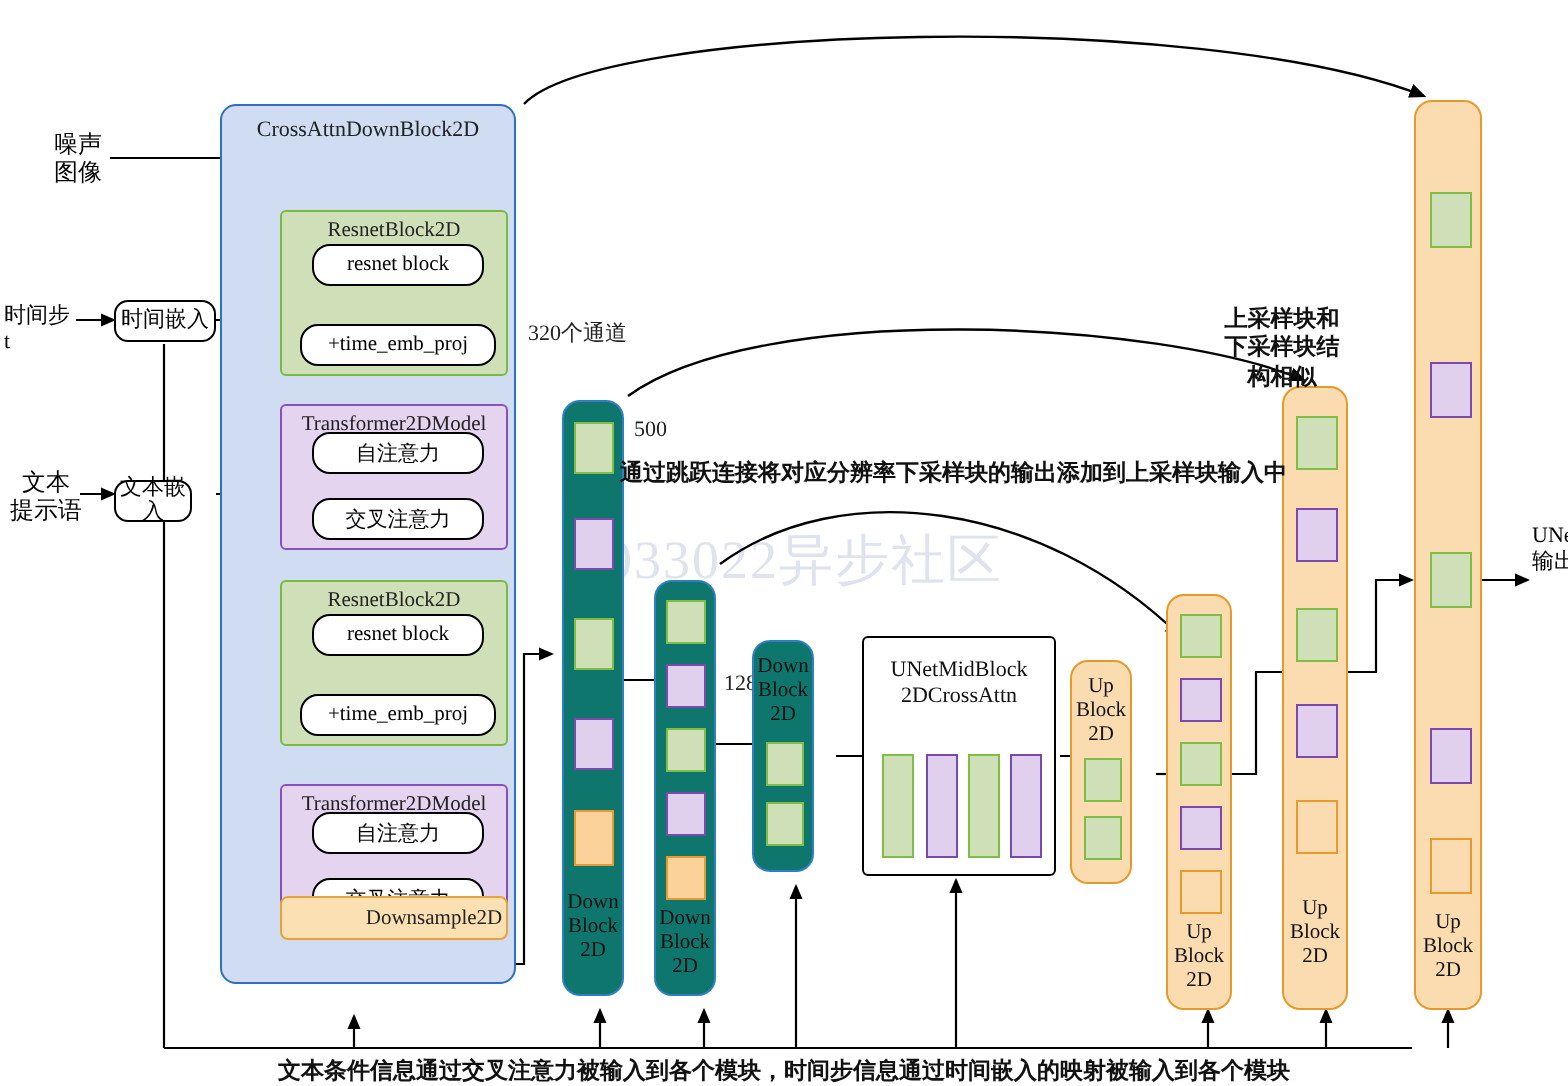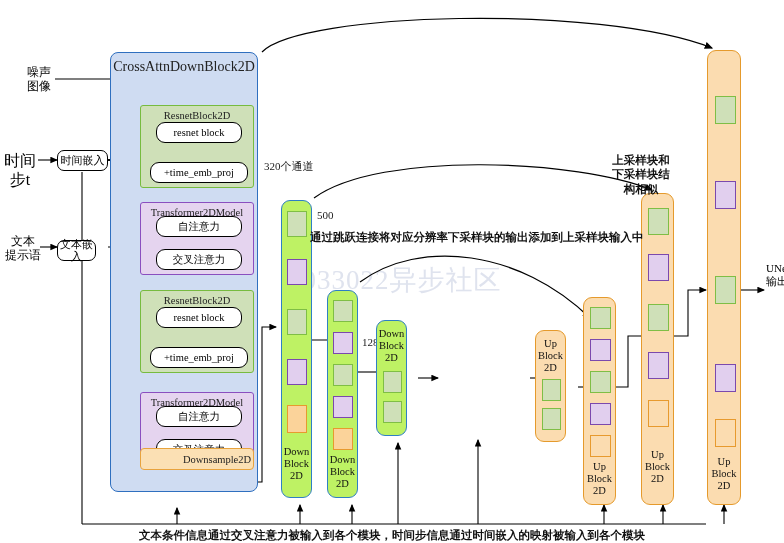--- a/index.html
+++ b/index.html
@@ -16,40 +16,40 @@
     font-size:11px;color:#000;text-align:center;line-height:1.05;
   }
   .txt{color:#000;line-height:1.18;}
 
   
   .bigblue{
     background:#cfdcf2;border:1.6px solid #2f6fbf;border-radius:8px;
   }
   .bigblue-title{
     position:absolute;left:0;right:0;top:6px;text-align:center;
-    font-size:14px;color:#222;
+    font-size:11px;color:#222;
   }
 
   
   .grp-green{background:#cfe0b8;border:1.6px solid #77bb3f;border-radius:3px;}
   .grp-purple{background:#e5d4ef;border:1.6px solid #8a4fbf;border-radius:3px;}
   .grp-title{position:absolute;left:0;right:0;top:4px;text-align:center;font-size:10.5px;color:#222;}
 
   .pill{
     position:absolute;background:#fff;border:1.4px solid #000;border-radius:9px;
     display:flex;align-items:center;justify-content:center;
     font-size:10.5px;color:#000;white-space:nowrap;
   }
   .downsample{
     background:#fbe0b4;border:1.6px solid #e8a33d;border-radius:4px;
     display:flex;align-items:center;justify-content:center;font-size:10.5px;color:#222;padding-left:40px;
   }
 
   
-  .col-blue{background:#bef264;border:1.6px solid #2f7fc4;border-radius:9px;}
+  .col-blue{background:#0f766e;border:1.6px solid #2f7fc4;border-radius:9px;}
   .col-orange{background:#fbdcb0;border:1.6px solid #e59a2c;border-radius:9px;}
   .col-label{
     position:absolute;left:0;right:0;text-align:center;font-size:10.5px;
     color:#111;line-height:1.12;
   }
   .sq-green{background:#cfe0b8;border:1.6px solid #7fbe45;}
   .sq-purple{background:#e1cfee;border:1.6px solid #7b49ad;}
   .sq-orange{background:#fbd39a;border:1.6px solid #e79a2e;}
   .sq-orange-hollow{background:transparent;border:1.6px solid #e79a2e;}
 
@@ -147,21 +147,21 @@
       <path d="M314,198 C380,150 580,160 652,190" stroke-width="1.2" marker-end="url(#ah)"></path>
       <path d="M360,282 C420,238 520,250 590,318" stroke-width="1.2" marker-end="url(#ah)"></path>
     </g>
   </svg>
 
   <div class="abs txt" style="left:16px;top:66px;width:46px;text-align:center;font-size:12px;font-family:Liberation Mono, monospace;">
     <div>噪声</div>
     <div>图像</div>
   </div>
 
-  <div class="abs txt" style="left:2px;top:152px;width:36px;text-align:center;font-size:16px;">时间步t</div>
+  <div class="abs txt" style="left:2px;top:152px;width:36px;font-size:11px;">时间步t</div>
 
   <div class="abs obox" style="left:57px;top:150px;width:51px;height:21px;">时间嵌入</div>
 
   <div class="abs txt" style="left:2px;top:234px;width:42px;text-align:center;font-size:12px;">
     <div>文本</div>
     <div>提示语</div>
   </div>
 
   <div class="abs obox" style="left:57px;top:240px;width:39px;height:21px;">文本嵌入</div>
 
@@ -228,20 +228,30 @@
   <div class="abs col-blue" style="left:376px;top:320px;width:31px;height:116px;">
     <div class="col-label" style="top:7px;">
       <div>Down</div>
       <div>Block</div>
       <div>2D</div>
     </div>
     <div class="abs sq-green" style="left:6px;top:50px;width:19px;height:22px;"></div>
     <div class="abs sq-green" style="left:6px;top:80px;width:19px;height:22px;"></div>
   </div>
 
+  <div class="abs midblock" style="left:431px;top:318px;width:97px;height:120px;">
+    <div class="mid-title">
+      <div>UNetMidBlock</div>
+      <div>2DCrossAttn</div>
+    </div>
+    <div class="abs bar-green" style="left:9px;top:58px;width:16px;height:52px;"></div>
+    <div class="abs bar-purple" style="left:31px;top:58px;width:16px;height:52px;"></div>
+    <div class="abs bar-green" style="left:52px;top:58px;width:16px;height:52px;"></div>
+    <div class="abs bar-purple" style="left:73px;top:58px;width:16px;height:52px;"></div>
+  </div>
 
   <div class="abs col-orange" style="left:535px;top:330px;width:31px;height:112px;">
     <div class="col-label" style="top:7px;">
       <div>Up</div>
       <div>Block</div>
       <div>2D</div>
     </div>
     <div class="abs sq-green" style="left:6px;top:48px;width:19px;height:22px;"></div>
     <div class="abs sq-green" style="left:6px;top:77px;width:19px;height:22px;"></div>
   </div>

